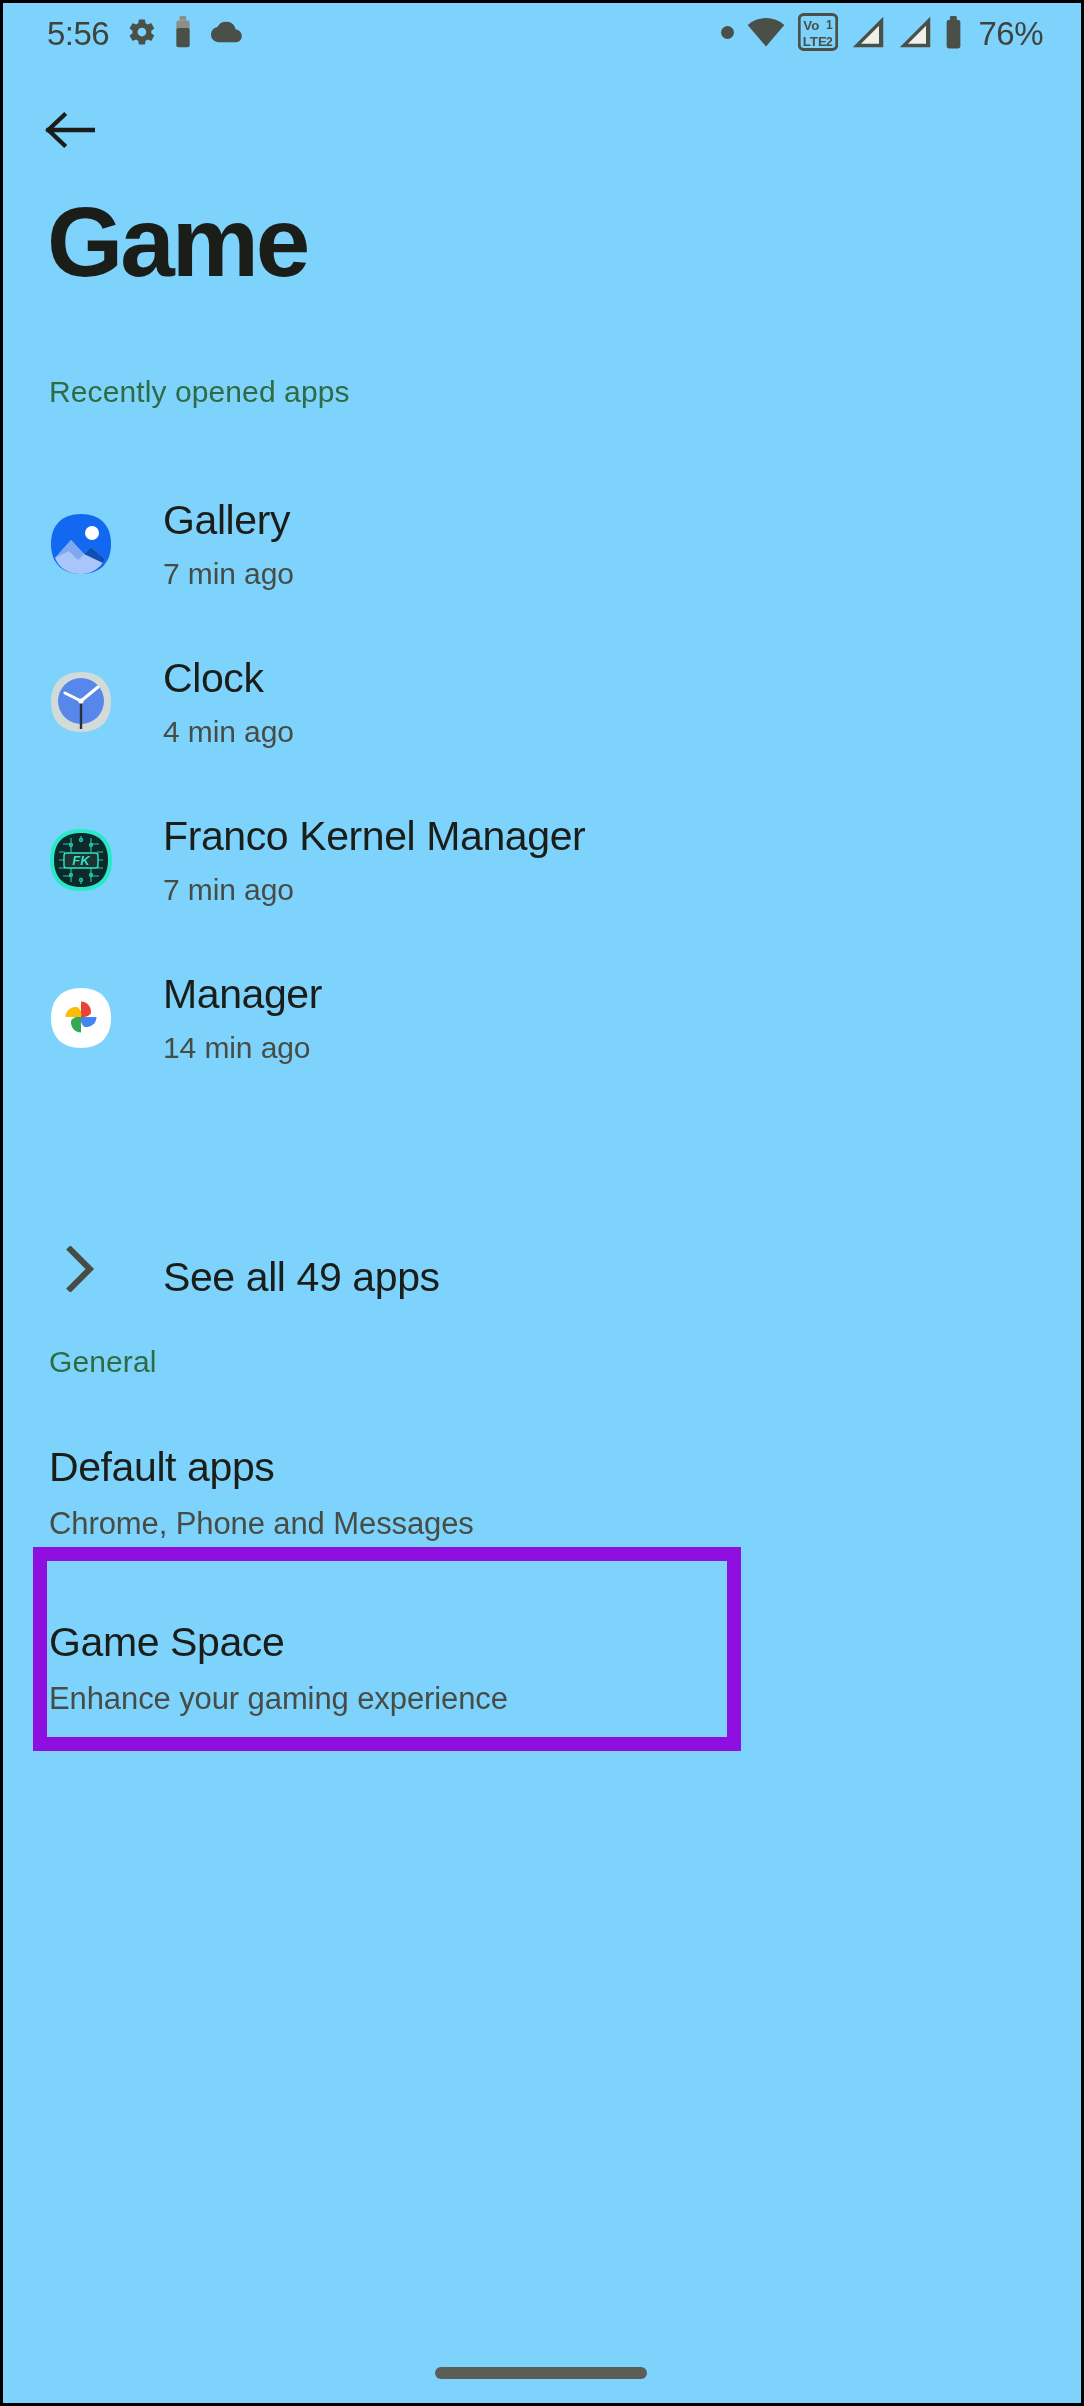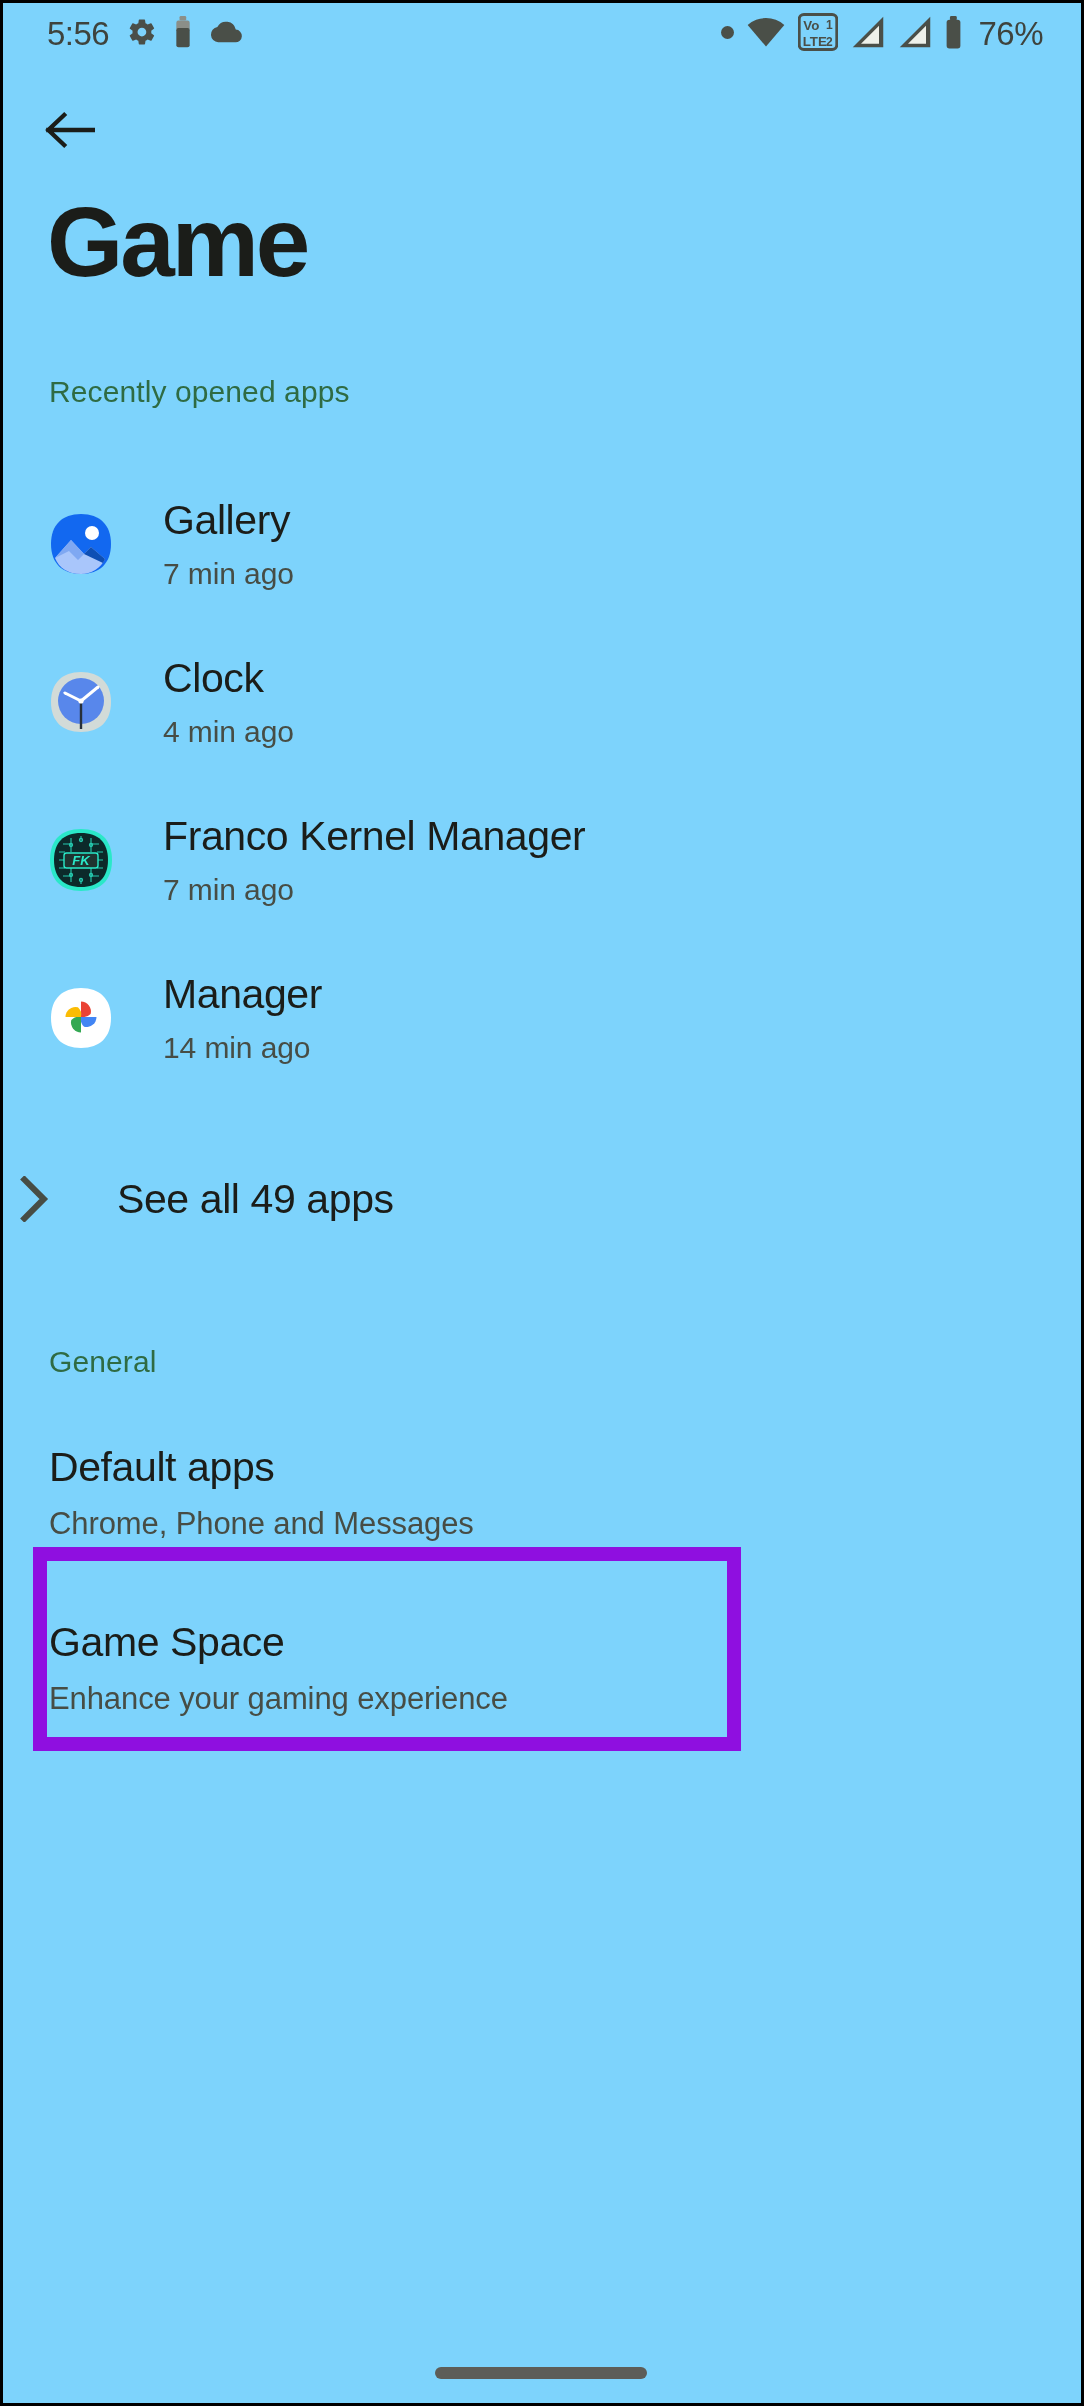--- a/index.html
+++ b/index.html
@@ -129,22 +129,23 @@
     position: absolute;
     left: 30px;
     top: 1544px;
     width: 708px;
     height: 204px;
     border: 14px solid #8f0fe0;
     pointer-events: none;
   }
   #see-all-row {
     display: flex;
-    align-items: center;
+    align-items: flex-end;
     height: 204px;
+    padding-left: 46px;
     cursor: pointer;
   }
   #see-all-chevron {
     width: 64px;
     height: 64px;
     flex: 0 0 64px;
     display: flex;
     align-items: center;
     justify-content: center;
   }

